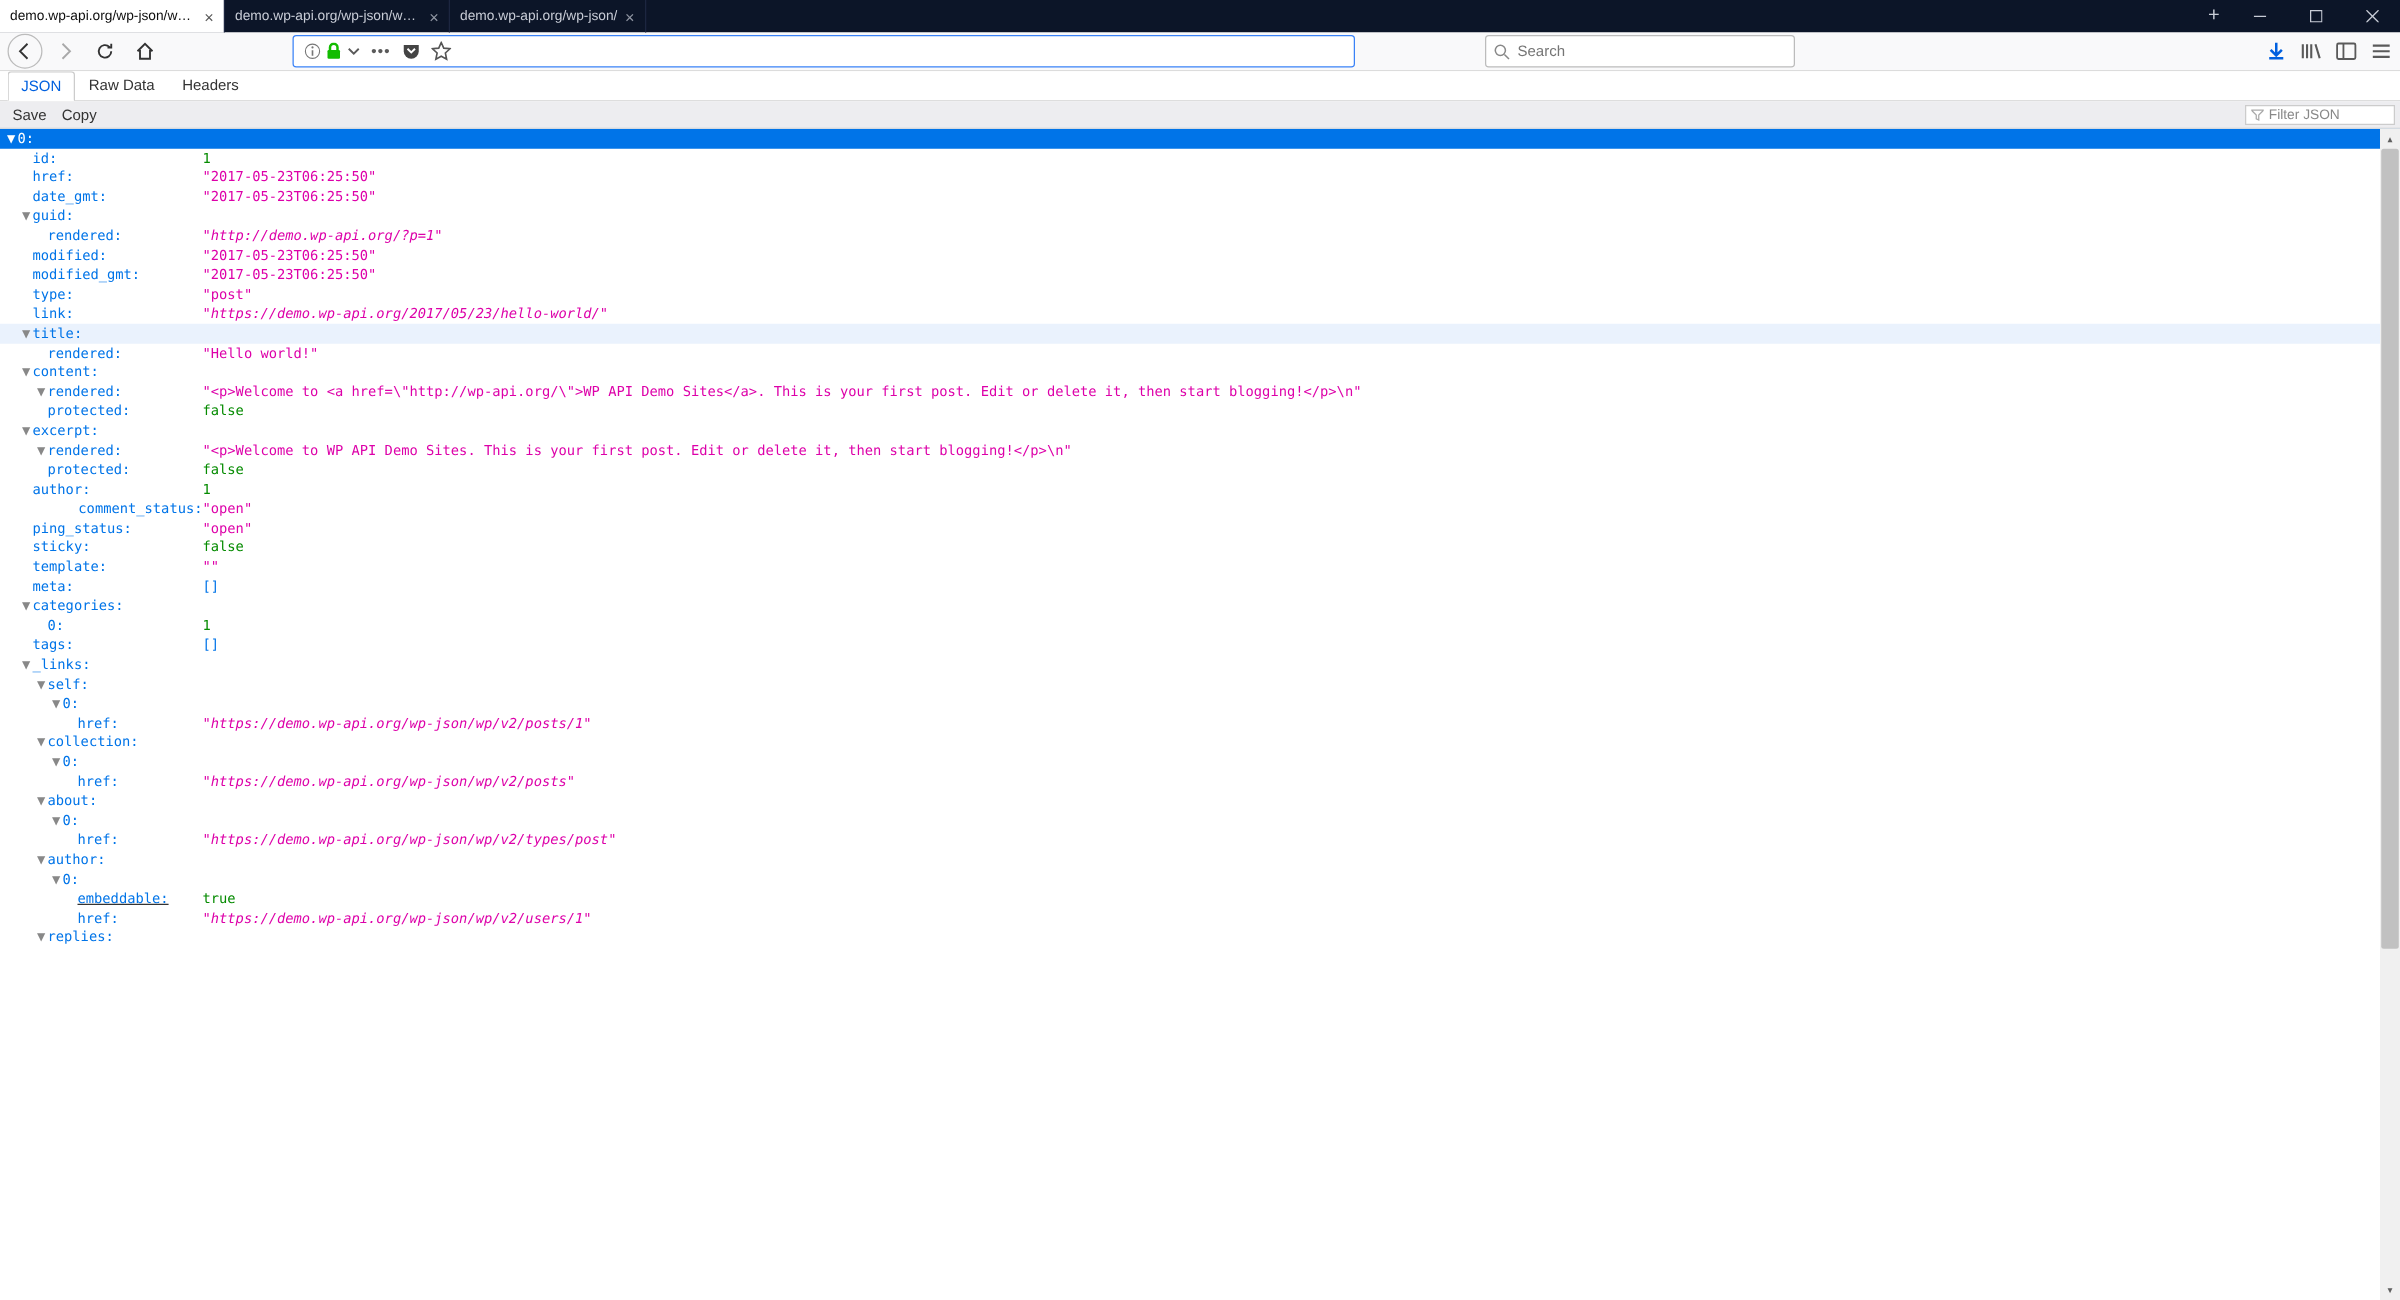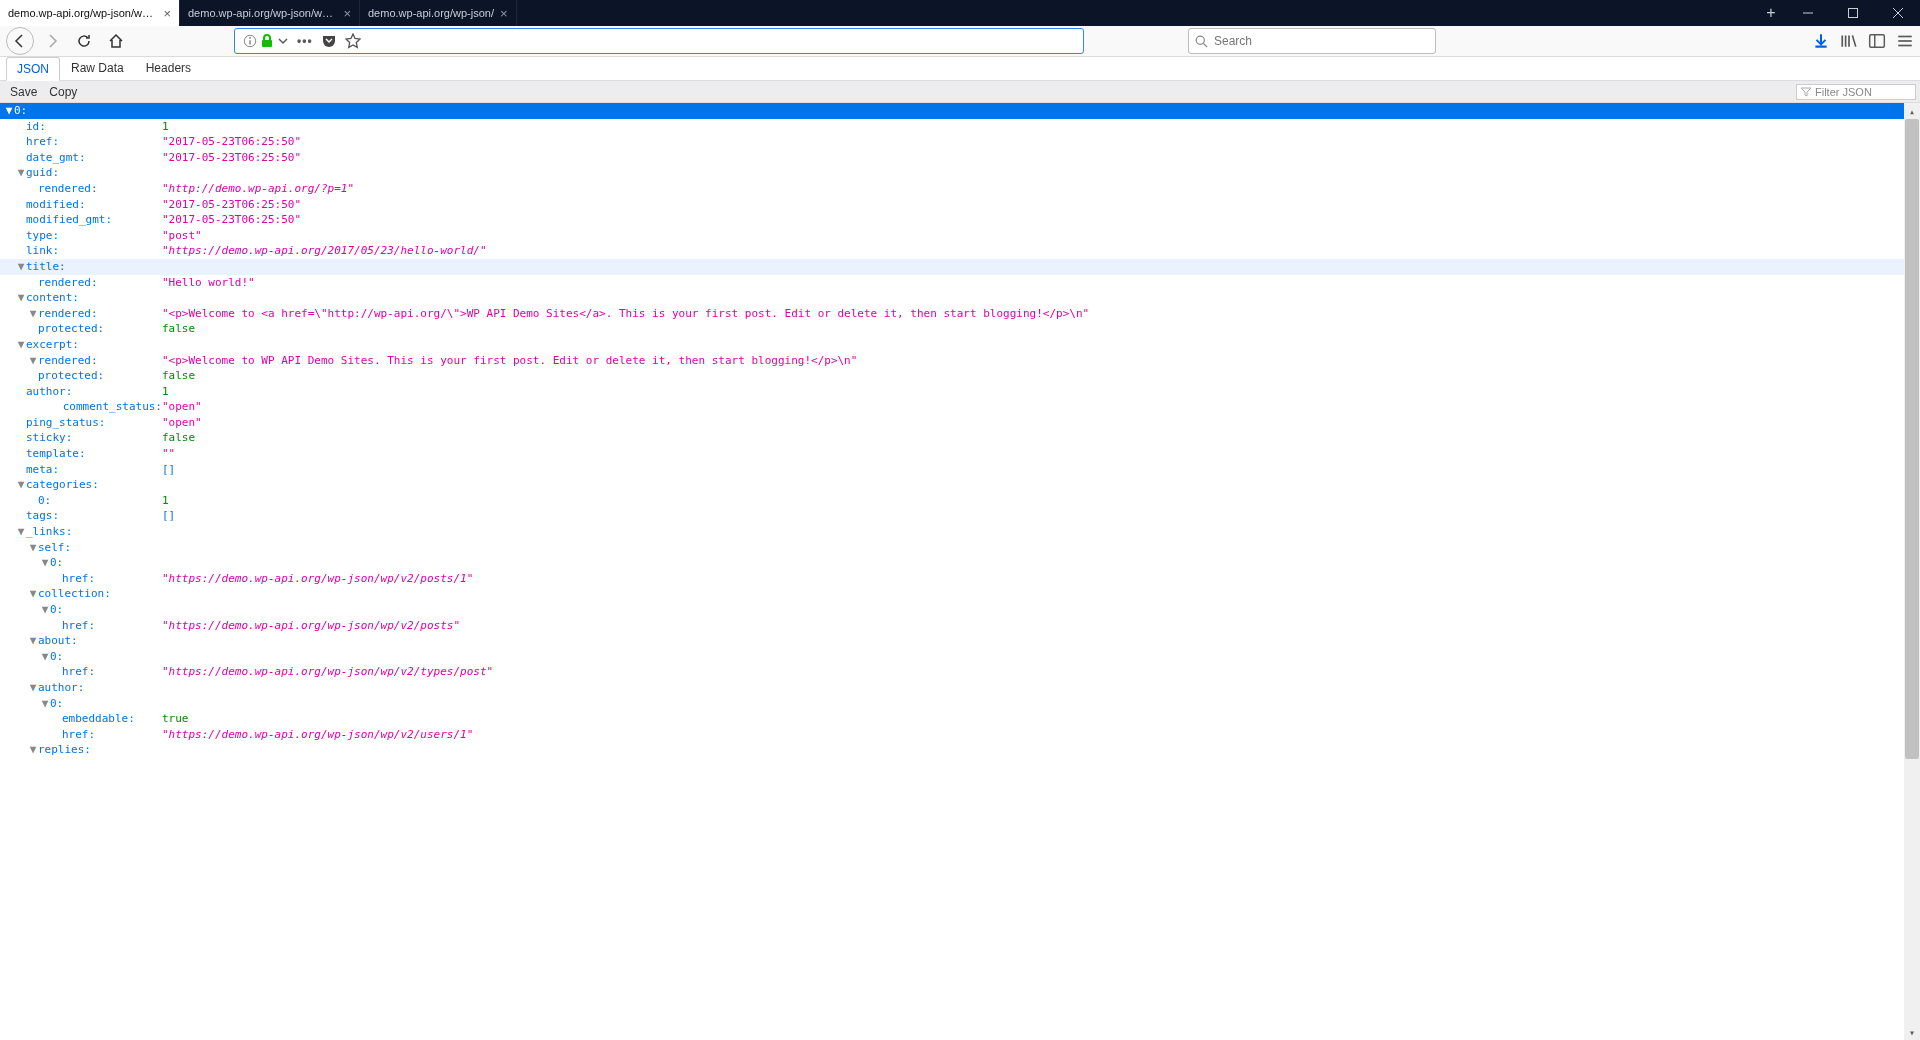--- a/index.html
+++ b/index.html
@@ -225,21 +225,21 @@
     <div class="json-row"><span class="ind" style="width: 40px;"></span><span class="tw">▼</span><span class="keycol" style="min-width: 112px;"><span class="key">0:</span></span><span class=""></span></div>
     <div class="json-row"><span class="ind" style="width: 52px;"></span><span class="tw"></span><span class="keycol" style="min-width: 100px;"><span class="key">href:</span></span><span class="strlink">"https://demo.wp-api.org/wp-json/wp/v2/posts/1"</span></div>
     <div class="json-row"><span class="ind" style="width: 28px;"></span><span class="tw">▼</span><span class="keycol" style="min-width: 124px;"><span class="key">collection:</span></span><span class=""></span></div>
     <div class="json-row"><span class="ind" style="width: 40px;"></span><span class="tw">▼</span><span class="keycol" style="min-width: 112px;"><span class="key">0:</span></span><span class=""></span></div>
     <div class="json-row"><span class="ind" style="width: 52px;"></span><span class="tw"></span><span class="keycol" style="min-width: 100px;"><span class="key">href:</span></span><span class="strlink">"https://demo.wp-api.org/wp-json/wp/v2/posts"</span></div>
     <div class="json-row"><span class="ind" style="width: 28px;"></span><span class="tw">▼</span><span class="keycol" style="min-width: 124px;"><span class="key">about:</span></span><span class=""></span></div>
     <div class="json-row"><span class="ind" style="width: 40px;"></span><span class="tw">▼</span><span class="keycol" style="min-width: 112px;"><span class="key">0:</span></span><span class=""></span></div>
     <div class="json-row"><span class="ind" style="width: 52px;"></span><span class="tw"></span><span class="keycol" style="min-width: 100px;"><span class="key">href:</span></span><span class="strlink">"https://demo.wp-api.org/wp-json/wp/v2/types/post"</span></div>
     <div class="json-row"><span class="ind" style="width: 28px;"></span><span class="tw">▼</span><span class="keycol" style="min-width: 124px;"><span class="key">author:</span></span><span class=""></span></div>
     <div class="json-row"><span class="ind" style="width: 40px;"></span><span class="tw">▼</span><span class="keycol" style="min-width: 112px;"><span class="key">0:</span></span><span class=""></span></div>
-    <div class="json-row"><span class="ind" style="width: 52px;"></span><span class="tw"></span><span class="keycol" style="min-width: 100px;"><span class="key">embeddable:</span></span><span class="boolnull">true</span></div>
+    <div class="json-row"><span class="ind" style="width: 52px;"></span><span class="tw"></span><span class="keycol" style="min-width: 100px; text-decoration: underline;"><span class="key">embeddable:</span></span><span class="boolnull">true</span></div>
     <div class="json-row"><span class="ind" style="width: 52px;"></span><span class="tw"></span><span class="keycol" style="min-width: 100px;"><span class="key">href:</span></span><span class="strlink">"https://demo.wp-api.org/wp-json/wp/v2/users/1"</span></div>
     <div class="json-row"><span class="ind" style="width: 28px;"></span><span class="tw">▼</span><span class="keycol" style="min-width: 124px;"><span class="key">replies:</span></span><span class=""></span></div>
     <div class="scrollbar-v">
     <div class="arrow" style="top:0">▴</div>
     <div class="thumb" style="top:16px;height:640px"></div>
     <div class="arrow" style="bottom:0">▾</div>
   </div>
 </div>
 
 </body></html>

